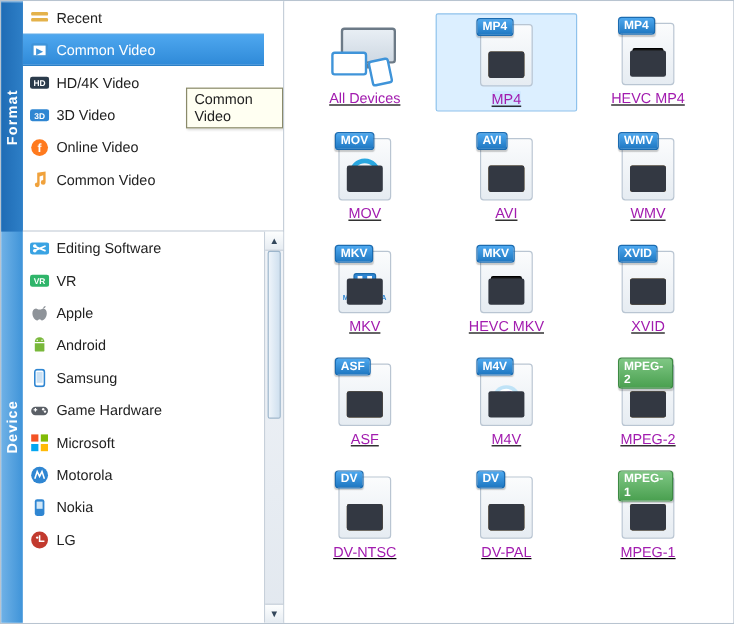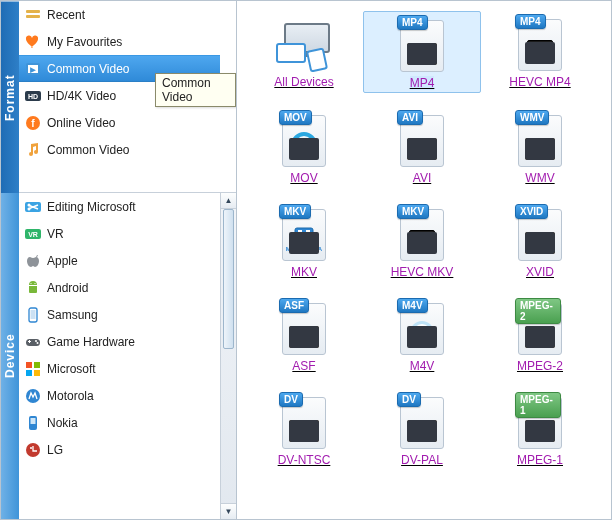--- a/index.html
+++ b/index.html
@@ -62,46 +62,47 @@
         <ul class="list" id="format-list">
             <li>
               <span class="icon">
                 <svg width="16" height="16" viewBox="0 0 16 16">
                   <rect x="1" y="3" width="14" height="3" rx="1" fill="#e4b24a"></rect>
                   <rect x="1" y="8" width="14" height="3" rx="1" fill="#e4b24a"></rect>
                 </svg>
               </span>
               <span>Recent</span>
             </li>
-            <li>
-              <span class="icon">
-                <svg width="16" height="16" viewBox="0 0 16 16">
-                  <path d="M8 14 C4 10 1 8 1 5 a3 3 0 0 1 6 -1 a3 3 0 0 1 6 1 c0 3 -3 5 -7 9z" fill="#ff7a1e"></path>
-                </svg>
-              </span>
-              <span>My Favourites</span>
-            </li>
             <li class="selected">
               <span class="icon">
                 <svg width="16" height="16" viewBox="0 0 16 16">
                   <rect x="1" y="2" width="14" height="12" rx="2" fill="#3f94d9"></rect>
                   <rect x="3" y="4" width="10" height="8" fill="#fff"></rect>
                   <text x="8" y="11" font-size="7" text-anchor="middle" fill="#3f94d9" font-family="Arial" font-weight="bold">▶</text>
                 </svg>
               </span>
               <span>Common Video</span>
             </li>
             <li>
               <span class="icon">
                 <svg width="16" height="16" viewBox="0 0 16 16">
                   <rect x="0" y="3" width="16" height="10" rx="2" fill="#2b3b4b"></rect>
                   <text x="8" y="11" font-size="7" text-anchor="middle" fill="#fff" font-family="Arial" font-weight="bold">HD</text>
                 </svg>
               </span>
               <span>HD/4K Video</span>
+            </li>
+            <li>
+              <span class="icon">
+                <svg width="16" height="16" viewBox="0 0 16 16">
+                  <rect x="0" y="3" width="16" height="10" rx="2" fill="#2f86d2"></rect>
+                  <text x="8" y="11" font-size="7" text-anchor="middle" fill="#fff" font-family="Arial" font-weight="bold">3D</text>
+                </svg>
+              </span>
+              <span>3D Video</span>
             </li>
             <li>
               <span class="icon">
                 <svg width="16" height="16" viewBox="0 0 16 16">
                   <circle cx="8" cy="8" r="7" fill="#ff7a1e"></circle>
                   <text x="8" y="12" font-size="10" text-anchor="middle" fill="#fff" font-family="Arial" font-weight="bold">f</text>
                 </svg>
               </span>
               <span>Online Video</span>
             </li>
@@ -120,21 +121,21 @@
         <ul class="list" id="device-list">
             <li>
               <span class="icon">
                 <svg width="16" height="16" viewBox="0 0 16 16">
                   <rect x="0" y="3" width="16" height="10" rx="2" fill="#3aa3e3"></rect>
                   <path d="M3 6 L13 10 M3 10 L13 6" stroke="#fff" stroke-width="1.5"></path>
                   <circle cx="4" cy="6" r="1.5" fill="#fff"></circle>
                   <circle cx="4" cy="10" r="1.5" fill="#fff"></circle>
                 </svg>
               </span>
-              <span>Editing Microsoft</span>
+              <span>Editing Software</span>
             </li>
             <li>
               <span class="icon">
                 <svg width="16" height="16" viewBox="0 0 16 16">
                   <rect x="0" y="3" width="16" height="10" rx="2" fill="#2fb56a"></rect>
                   <text x="8" y="11" font-size="7" text-anchor="middle" fill="#fff" font-family="Arial" font-weight="bold">VR</text>
                 </svg>
               </span>
               <span>VR</span>
             </li>

